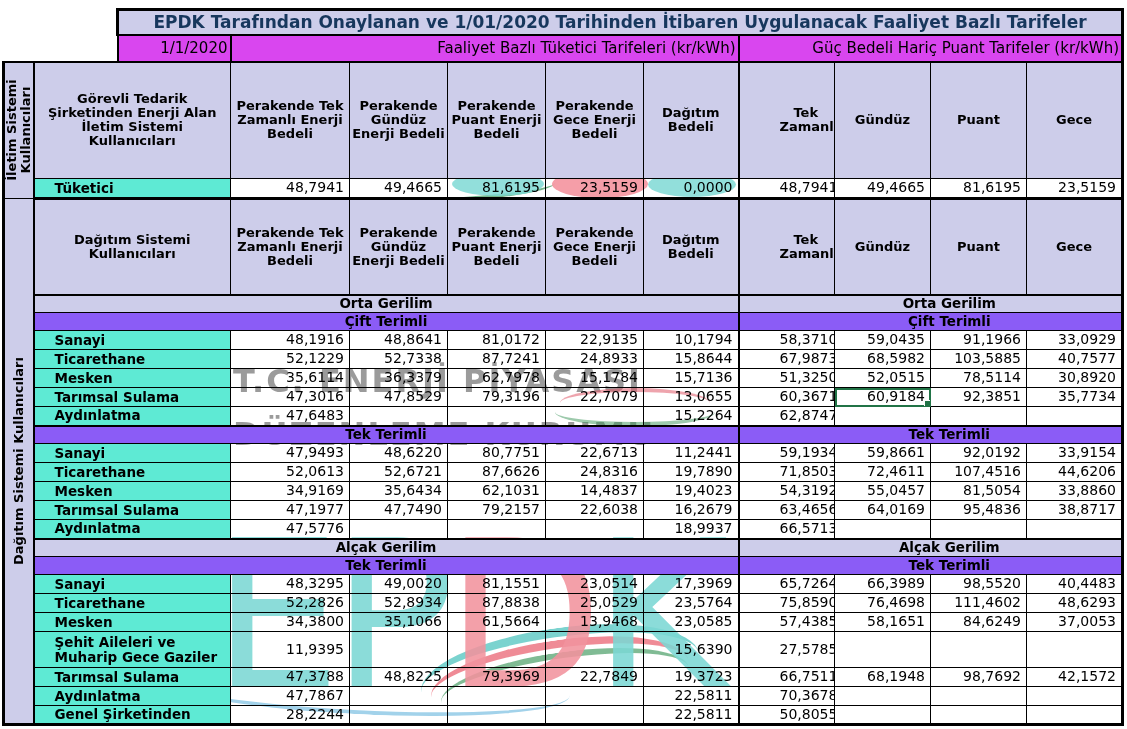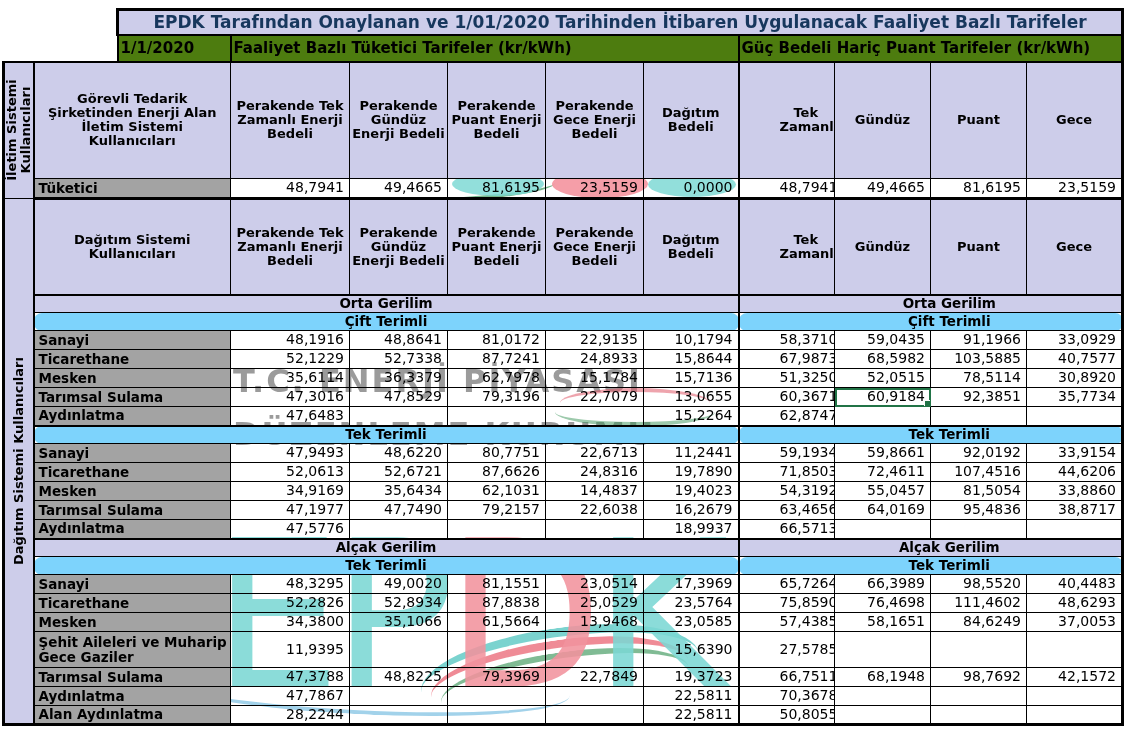--- a/index.html
+++ b/index.html
@@ -14,28 +14,28 @@
   .wm-logo{position:absolute;left:212px;top:514px;font-size:205px;font-weight:normal;
            line-height:1;letter-spacing:-10px;color:#7cd8d4;opacity:.88;filter:blur(0.5px);white-space:nowrap;text-align:right;}
   .wm-logo .pink{color:#f2939e;}
   
   table.tariff{position:absolute;left:2px;top:8px;border-collapse:collapse;table-layout:fixed;
                width:1120px;z-index:1;}
   td{border:1px solid #000;padding:0 2px;overflow:hidden;line-height:1.08;}
   td.sp{border:none;background:transparent;}
   .title{background:#cdcdea;color:#17375d;font-weight:bold;font-size:17px;text-align:center;
          border:3px solid #000;border-bottom-width:2px;}
-  .orange{background:#4d7c0f;font-weight:bold;font-size:15px;text-align:left;border:2px solid #000;}
+  .orange{background:#d946ef;font-weight:normal;font-size:15px;text-align:right;border:2px solid #000;}
   .hdr{background:#cdcdea;font-weight:bold;font-size:13px;text-align:center;vertical-align:middle;}
   .strip{background:#cdcdea;position:relative;border-left:3px solid #000;border-right:2px solid #000;}
   .strip .vtxt{position:absolute;left:50%;top:50%;transform:translate(-50%,-50%) rotate(-90deg);
                font-weight:bold;font-size:13px;text-align:center;line-height:1.1;white-space:normal;}
   .bandv{background:#cdcdea;font-weight:bold;font-size:13.5px;text-align:center;}
-  .bandt{background:#7dd3fc;font-weight:bold;font-size:13.5px;text-align:center;border-radius:8px;}
-  .lbl{background:#a3a3a3;font-weight:bold;font-size:13.5px;text-align:left;padding-left:4px;vertical-align:middle;}
+  .bandt{background:#8b5cf6;font-weight:bold;font-size:13.5px;text-align:center;}
+  .lbl{background:#5eead4;font-weight:bold;font-size:13.5px;text-align:left;padding-left:20px;vertical-align:middle;}
   .num{background:transparent;font-size:14px;text-align:right;padding-right:5px;vertical-align:middle;}
   .bt2{border-top:2px solid #000;margin-top:10px;} .bb2{border-bottom:2px solid #000;}
   .bb3{border-bottom:3px solid #000;} .bl2{border-left:2px solid #000;padding-left:40px;}
   .oR{border-right:3px solid #000;} .oB{border-bottom:3px solid #000;}
   .r-title{height:25px;} .r-h2{height:27px;} .r-bighead{height:117px;} .r-tuk{height:20px;}
   .r-dhead{height:96px;} .r-band{height:18px;} .r-data{height:19px;} .r-sehit{height:36px;}
   .sel{outline:2px solid #217346;outline-offset:-2px;position:relative;text-align:right;}
   .sel::after{content:"";position:absolute;right:-3px;bottom:-3px;width:7px;height:7px;
               background:#217346;border:1px solid #fff;}
 </style>
@@ -83,21 +83,21 @@
 
     <tbody>
         <tr class="r-title">
       <td class="sp" colspan="2"></td>
       <td class="title" colspan="10">EPDK Tarafından Onaylanan ve 1/01/2020 Tarihinden İtibaren Uygulanacak Faaliyet Bazlı Tarifeler</td>
     </tr>
 
     <tr class="r-h2">
       <td class="sp" colspan="2"></td>
       <td class="orange">1/1/2020</td>
-      <td class="orange" colspan="5">Faaliyet Bazlı Tüketici Tarifeler (kr/kWh)</td>
+      <td class="orange" colspan="5">Faaliyet Bazlı Tüketici Tarifeleri (kr/kWh)</td>
       <td class="orange oR" colspan="4">Güç Bedeli Hariç Puant Tarifeler (kr/kWh)</td>
     </tr>
 
     <tr class="r-bighead">
       <td class="strip bt2" rowspan="2">
         <div class="vtxt" style="width:135px;">İletim Sistemi Kullanıcıları</div>
       </td>
       <td class="hdr bt2" colspan="2">Görevli Tedarik Şirketinden Enerji Alan İletim Sistemi Kullanıcıları</td>
       <td class="hdr">Perakende Tek Zamanlı Enerji Bedeli</td>
       <td class="hdr">Perakende Gündüz Enerji Bedeli</td>
@@ -350,21 +350,21 @@
       <td class="num"></td>
       <td class="num"></td>
       <td class="num"></td>
       <td class="num">22,5811</td>
       <td class="num bl2">70,3678</td>
       <td class="num"></td>
       <td class="num"></td>
       <td class="num oR"></td>
     </tr>
     <tr class="r-data">
-      <td class="lbl oB" colspan="2">Alan Aydınlatma</td>
+      <td class="lbl oB" colspan="2">Genel Şirketinden</td>
       <td class="num oB">28,2244</td>
       <td class="num oB"></td>
       <td class="num oB"></td>
       <td class="num oB"></td>
       <td class="num oB">22,5811</td>
       <td class="num oB bl2">50,8055</td>
       <td class="num oB"></td>
       <td class="num oB"></td>
       <td class="num oB oR"></td>
     </tr>

